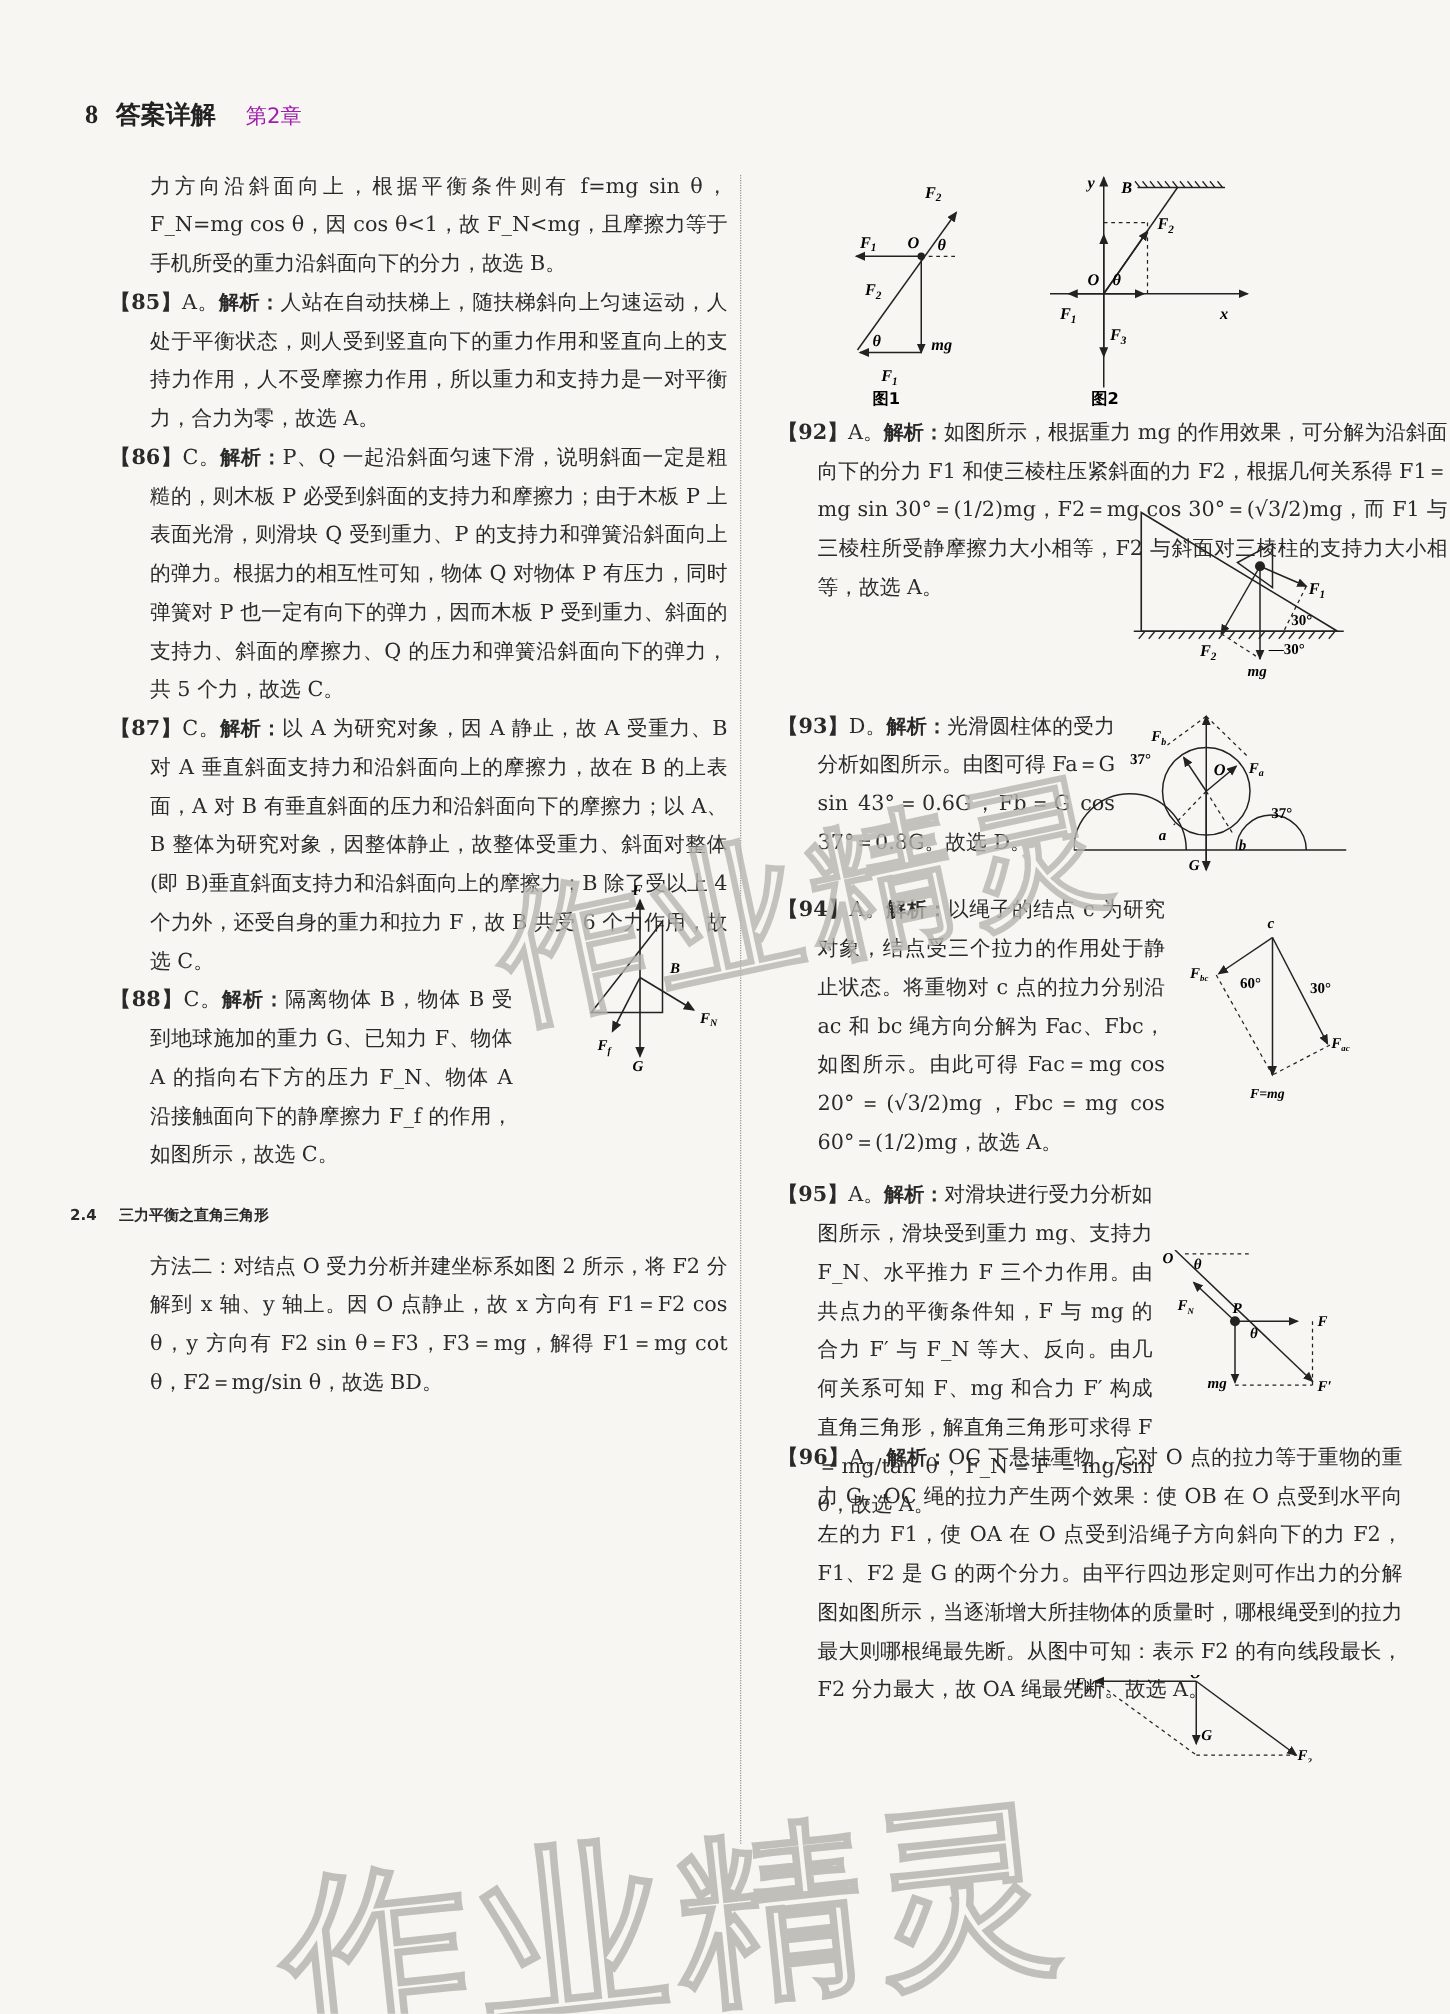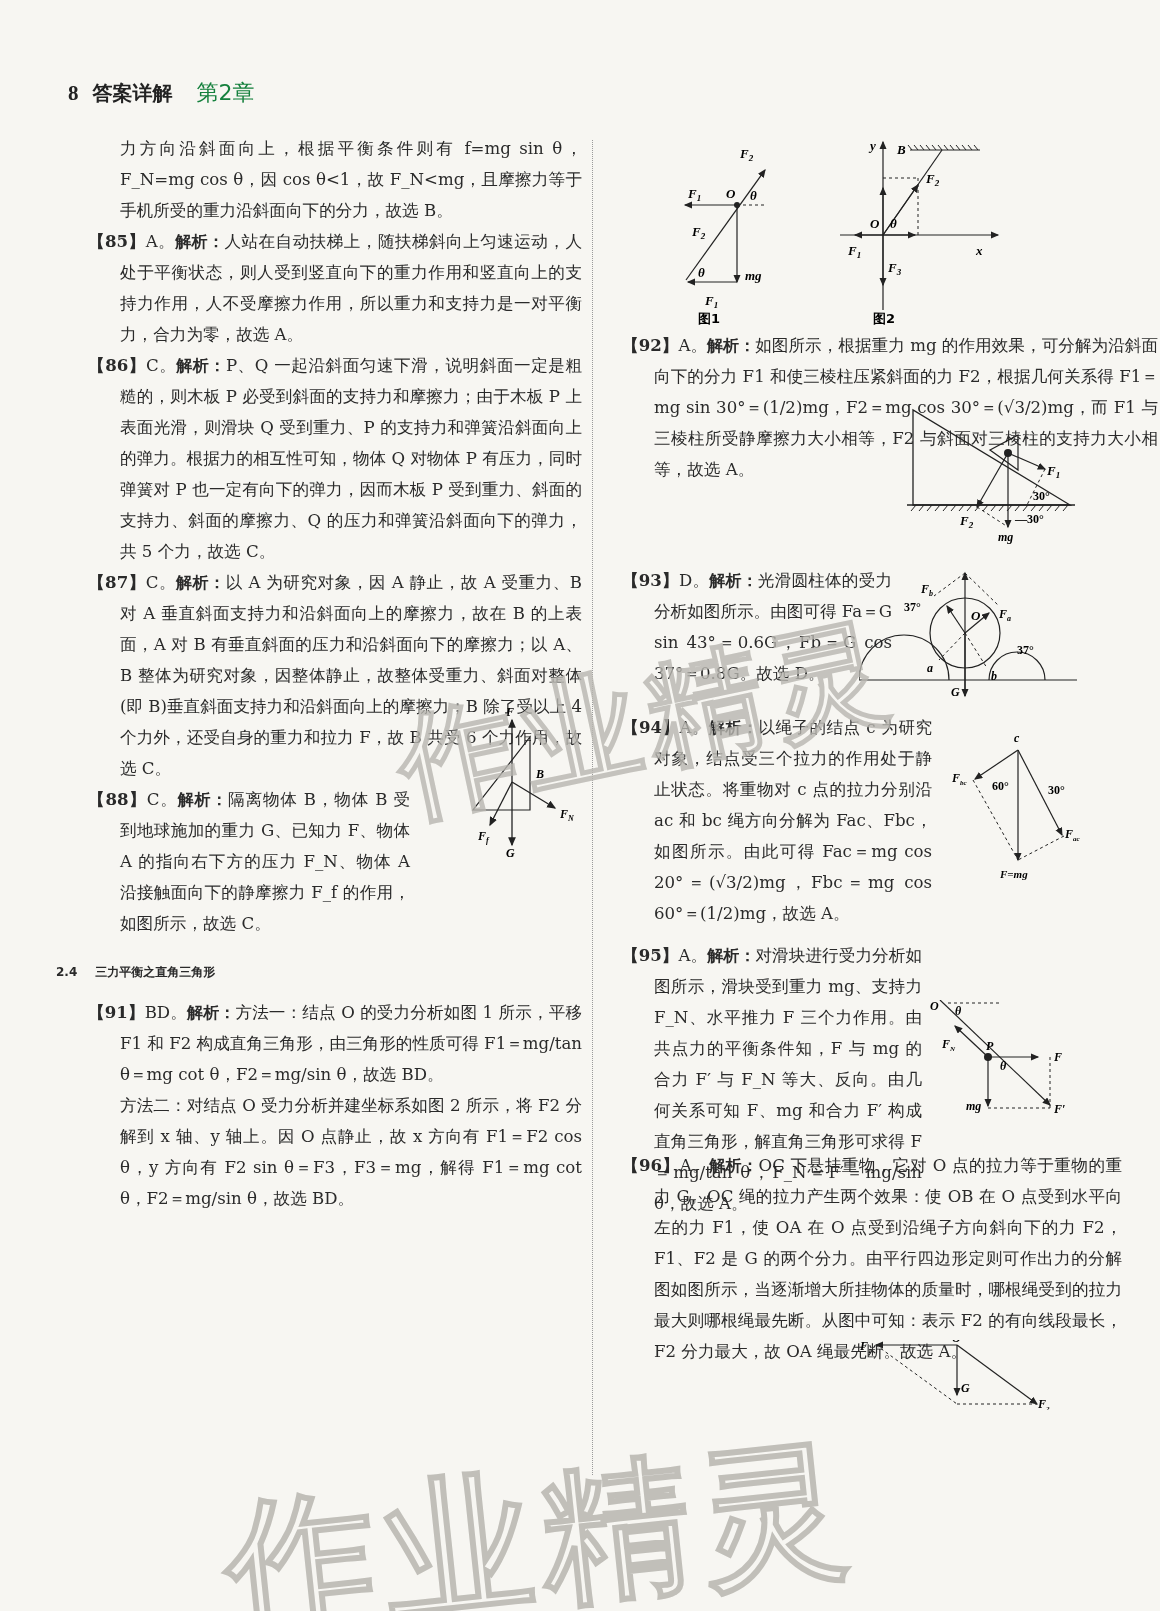--- a/index.html
+++ b/index.html
@@ -8,21 +8,21 @@
     background: #f7f6f2;
     font-family: "DejaVu Serif", "Liberation Serif", serif;
     color: #2a2a2a;
   }
   .page-header {
     position: absolute; left: 68px; top: 78px;
     font-family: "DejaVu Sans", "Liberation Sans", sans-serif;
     font-weight: bold; font-size: 20px; color: #222;
   }
   .page-header .num { margin-right: 14px; font-family: "Liberation Serif", serif; font-size: 21px; }
-  .page-header .ghost { margin-left: 24px; color: #15803d; font-weight: normal; font-size: 22px; }
+  .page-header .ghost { margin-left: 24px; color: #a21caf; font-weight: normal; font-size: 17px; }
 
   .col { position: absolute; font-size: 16.6px; line-height: 31px; }
   .col-left { left: 88px; top: 133px; width: 494px; }
   .col-right { left: 622px; top: 133px; width: 536px; }
 
   .divider {
     position: absolute; left: 592px; top: 140px; width: 0; height: 1335px;
     border-left: 1px dotted #9a9a9a;
   }
 
@@ -88,23 +88,20 @@
     </p>
   </div>
 
 
 
   <div class="section-title" style="margin-left:-32px">
     <span class="sec-num">2.4</span><span>三力平衡之直角三角形</span>
   </div>
 
   <div class="item">
-    <p style="text-indent:-32px;padding-left:32px">
-      <span class="tag">【91】</span><span>BD。</span><span class="jx">解析：</span><span>方法一：结点 O 的受力分析如图 1 所示，平移 F1 和 F2 构成直角三角形，由三角形的性质可得 F1＝mg/tan θ＝mg cot θ，F2＝mg/sin θ，故选 BD。</span>
-    </p>
     <p style="padding-left:32px">
       <span>方法二：对结点 O 受力分析并建坐标系如图 2 所示，将 F2 分解到 x 轴、y 轴上。因 O 点静止，故 x 方向有 F1＝F2 cos θ，y 方向有 F2 sin θ＝F3，F3＝mg，解得 F1＝mg cot θ，F2＝mg/sin θ，故选 BD。</span>
     </p>
   </div>
 </div>
 
 <div class="fig" style="left:450px;top:700px;">
   <svg width="150" height="160" viewBox="0 0 150 160">
     <defs>
       <marker id="ah" markerWidth="8" markerHeight="8" refX="6" refY="3" orient="auto">

